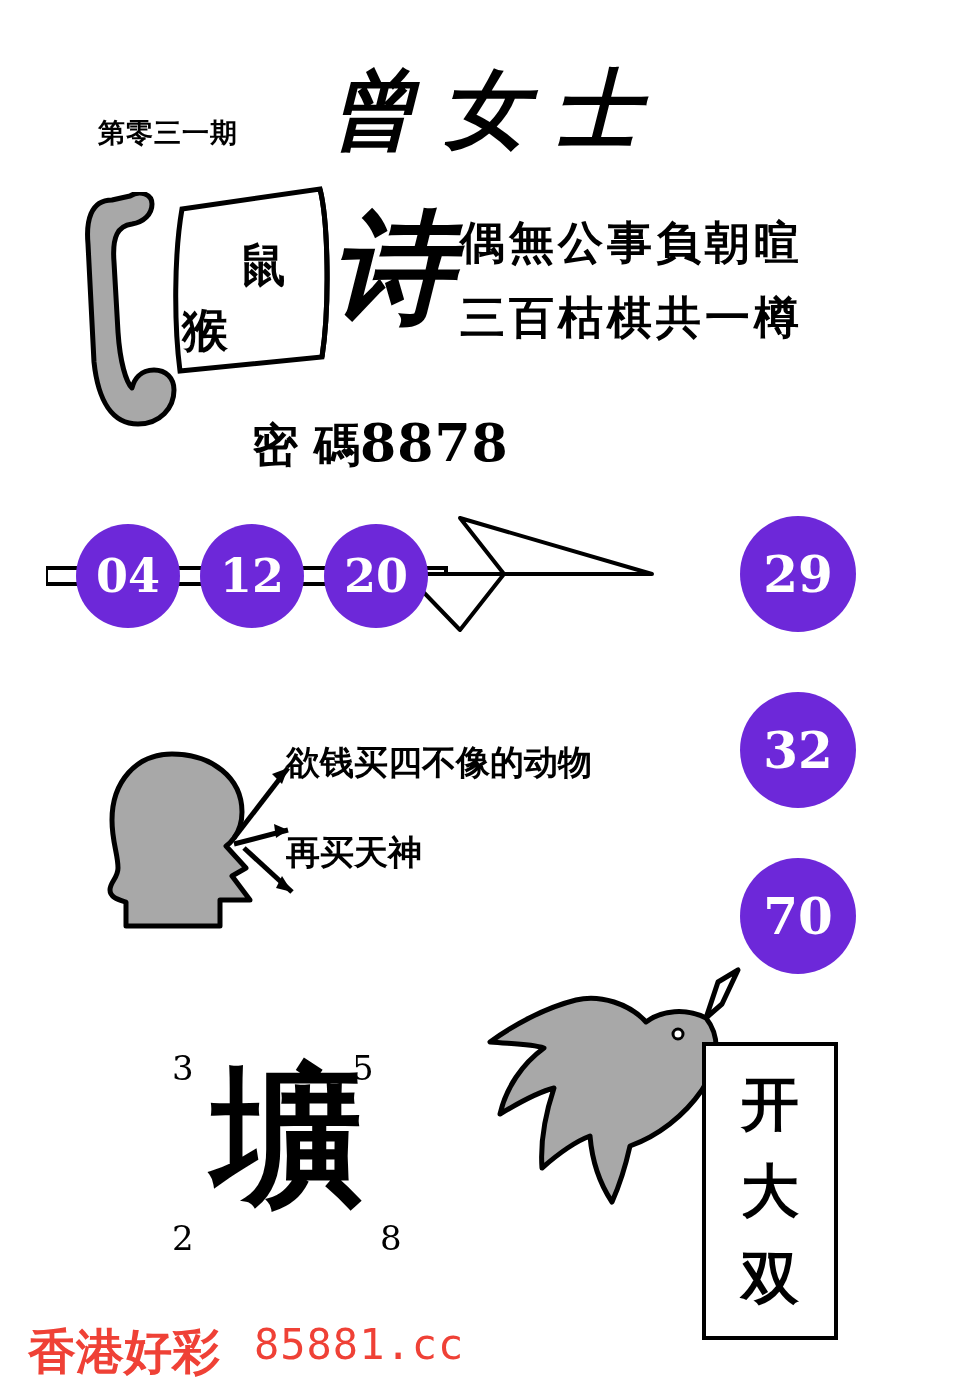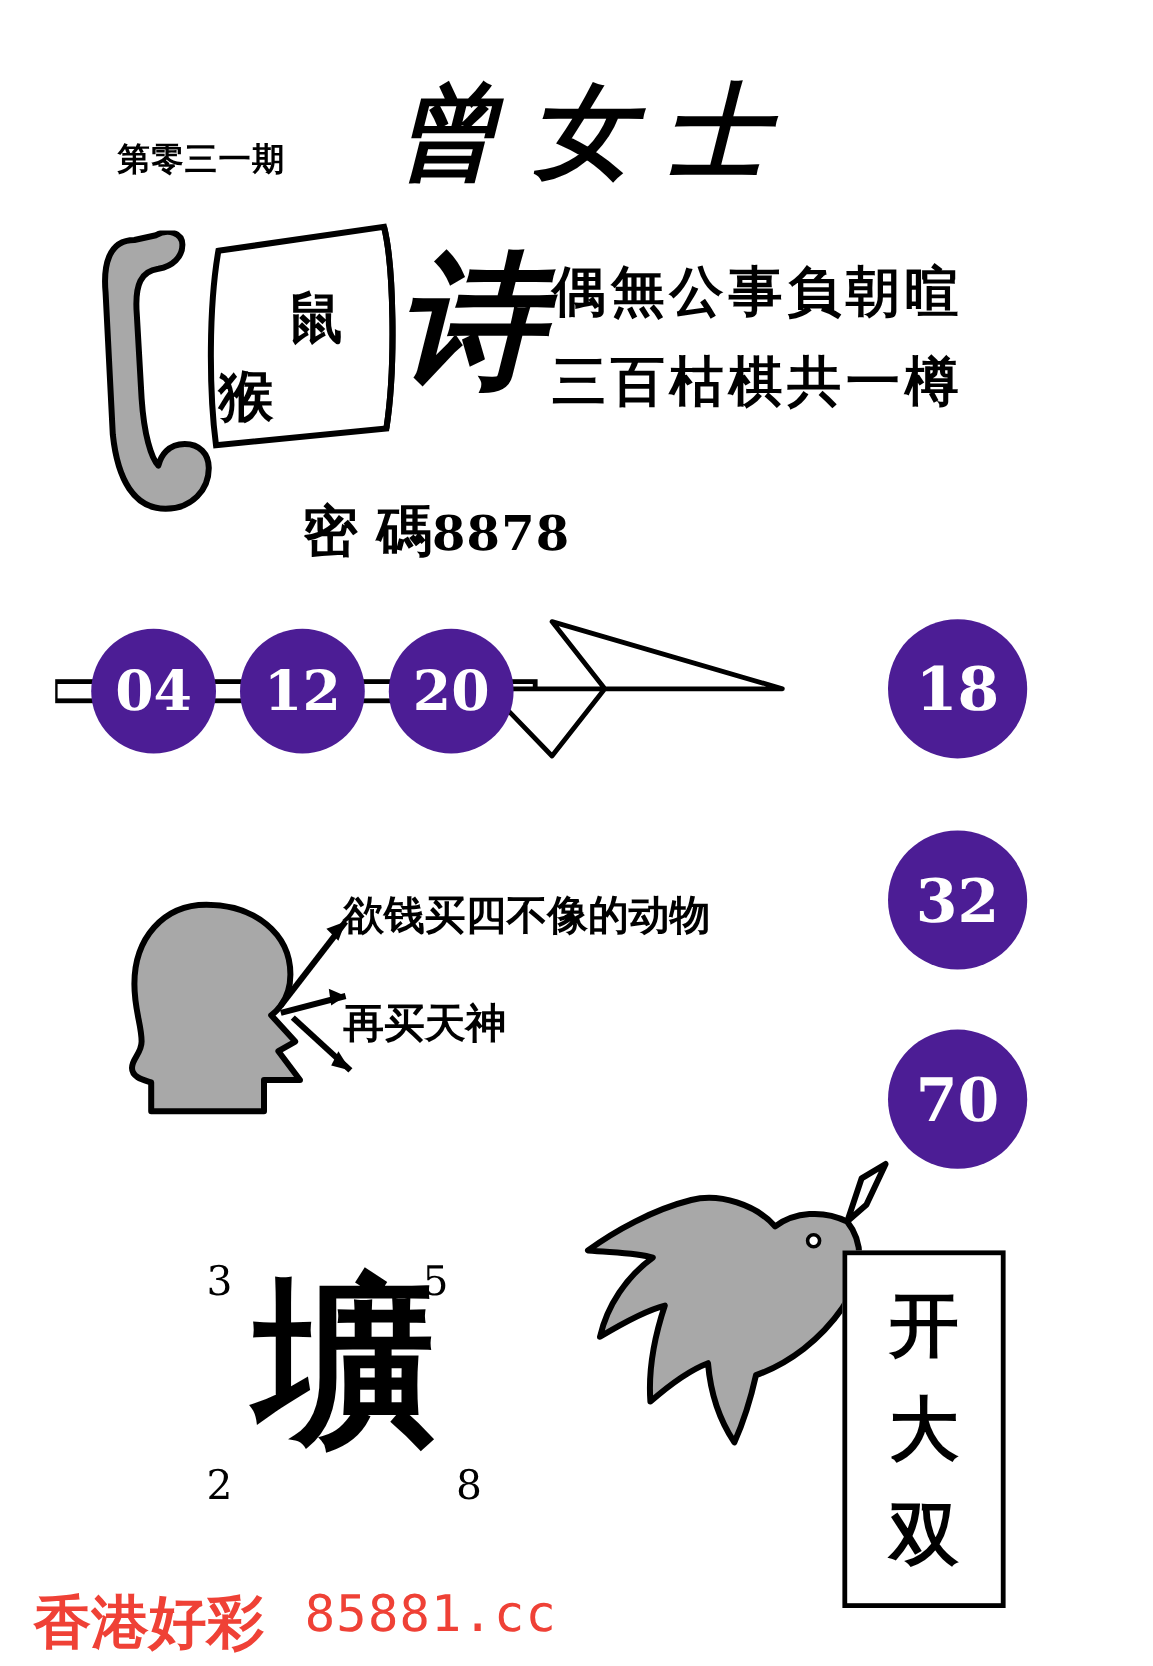--- a/index.html
+++ b/index.html
@@ -95,29 +95,29 @@
     position: absolute;
     left: 252px;
     top: 412px;
     font-family: "DejaVu Serif", serif;
     font-size: 46px;
     font-weight: bold;
     color: #000;
     white-space: nowrap;
   }
   .password-row .digits {
-    font-size: 40px;
+    font-size: 52px;
     letter-spacing: 1px;
   }
 
   
   .ball {
     position: absolute;
     border-radius: 50%;
-    background: #4c1d95;
+    background: #6d28d9;
     color: #ffffff;
     font-family: "DejaVu Serif", serif;
     font-weight: bold;
     display: flex;
     align-items: center;
     justify-content: center;
   }
   .ball.r1 { width: 104px; height: 104px; font-size: 46px; top: 524px; }
   .ball.b1 { left: 76px; }
   .ball.b2 { left: 200px; }
@@ -283,21 +283,21 @@
     </svg>
   </div>
   <svg style="position:absolute;left:400px;top:512px;" width="280" height="128" viewBox="0 0 280 128">
     <path d="M6 62 L252 62 L60 6 L104 62 L60 118 Z" fill="#ffffff" stroke="#000" stroke-width="4" stroke-linejoin="round"></path>
   </svg>
 
   <div class="ball r1 b1">04</div>
   <div class="ball r1 b2">12</div>
   <div class="ball r1 b3">20</div>
 
-  <div class="ball side s1">18</div>
+  <div class="ball side s1">29</div>
   <div class="ball side s2">32</div>
   <div class="ball side s3">70</div>
 
   <div class="head-fig">
     <svg viewBox="0 0 180 190" width="180" height="190">
       <path d="M72 4 C36 4 12 32 12 70 C12 92 18 104 18 118 C18 128 10 132 10 140
                C10 148 20 150 26 152 L26 176 L120 176 L120 150 L150 150 L132 126
                L146 118 L126 96 C126 96 142 86 142 62 C142 28 112 4 72 4 Z" fill="#a8a8a8" stroke="#000" stroke-width="5" stroke-linejoin="round"></path>
     </svg>
   </div>

